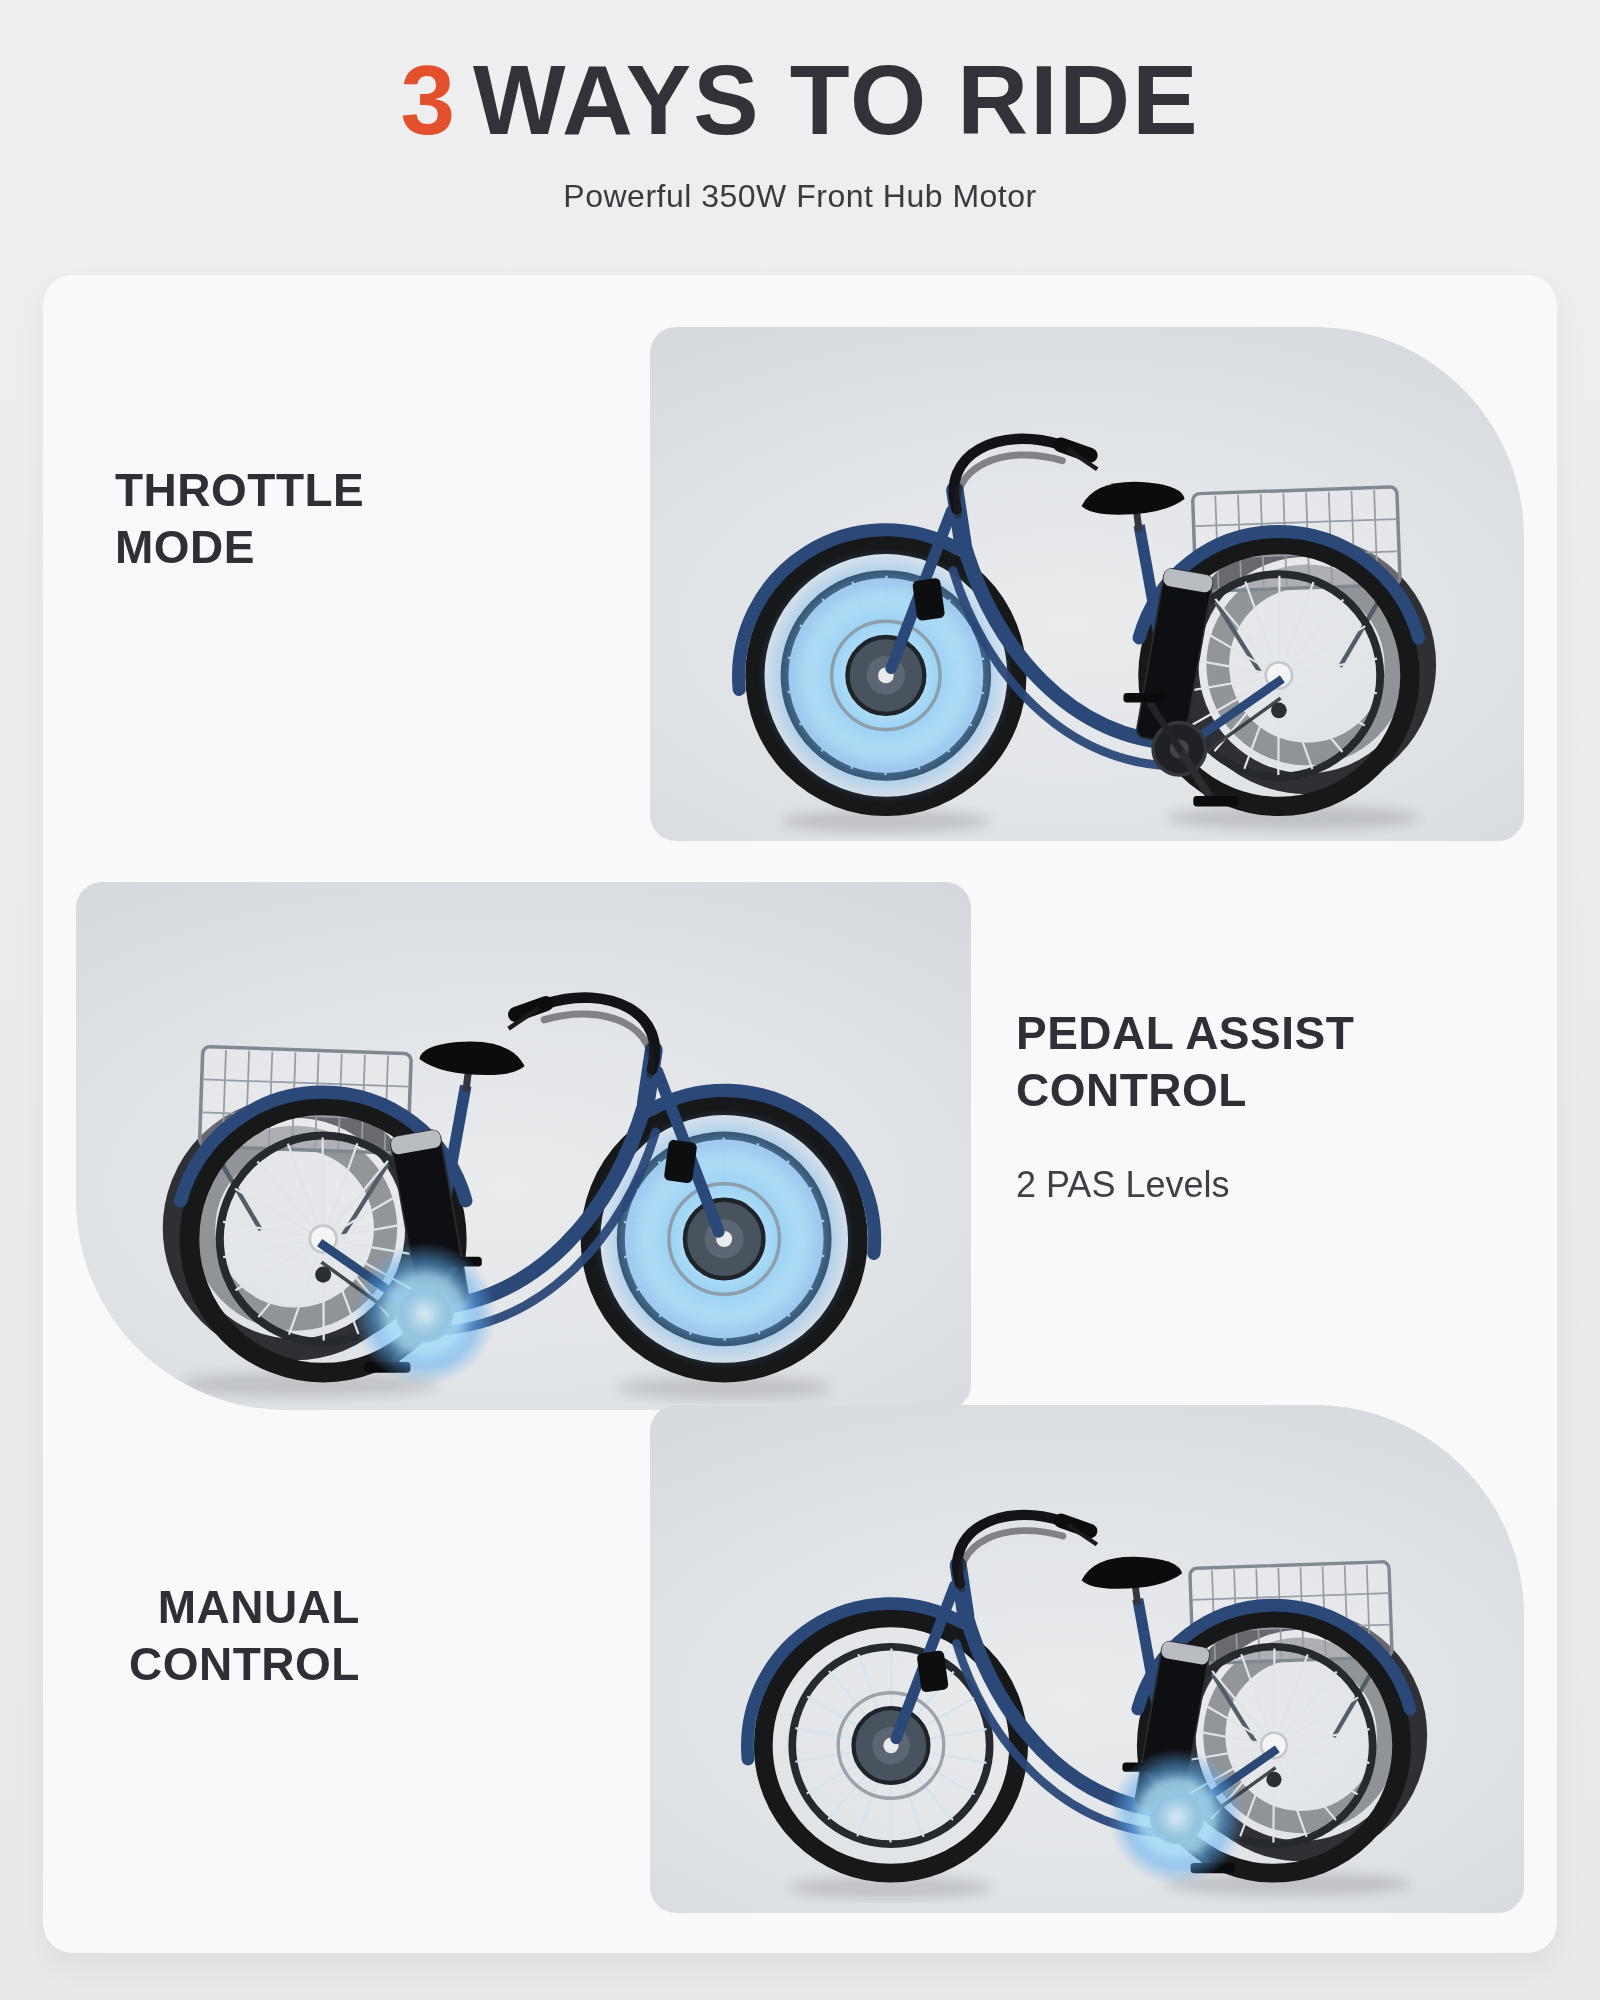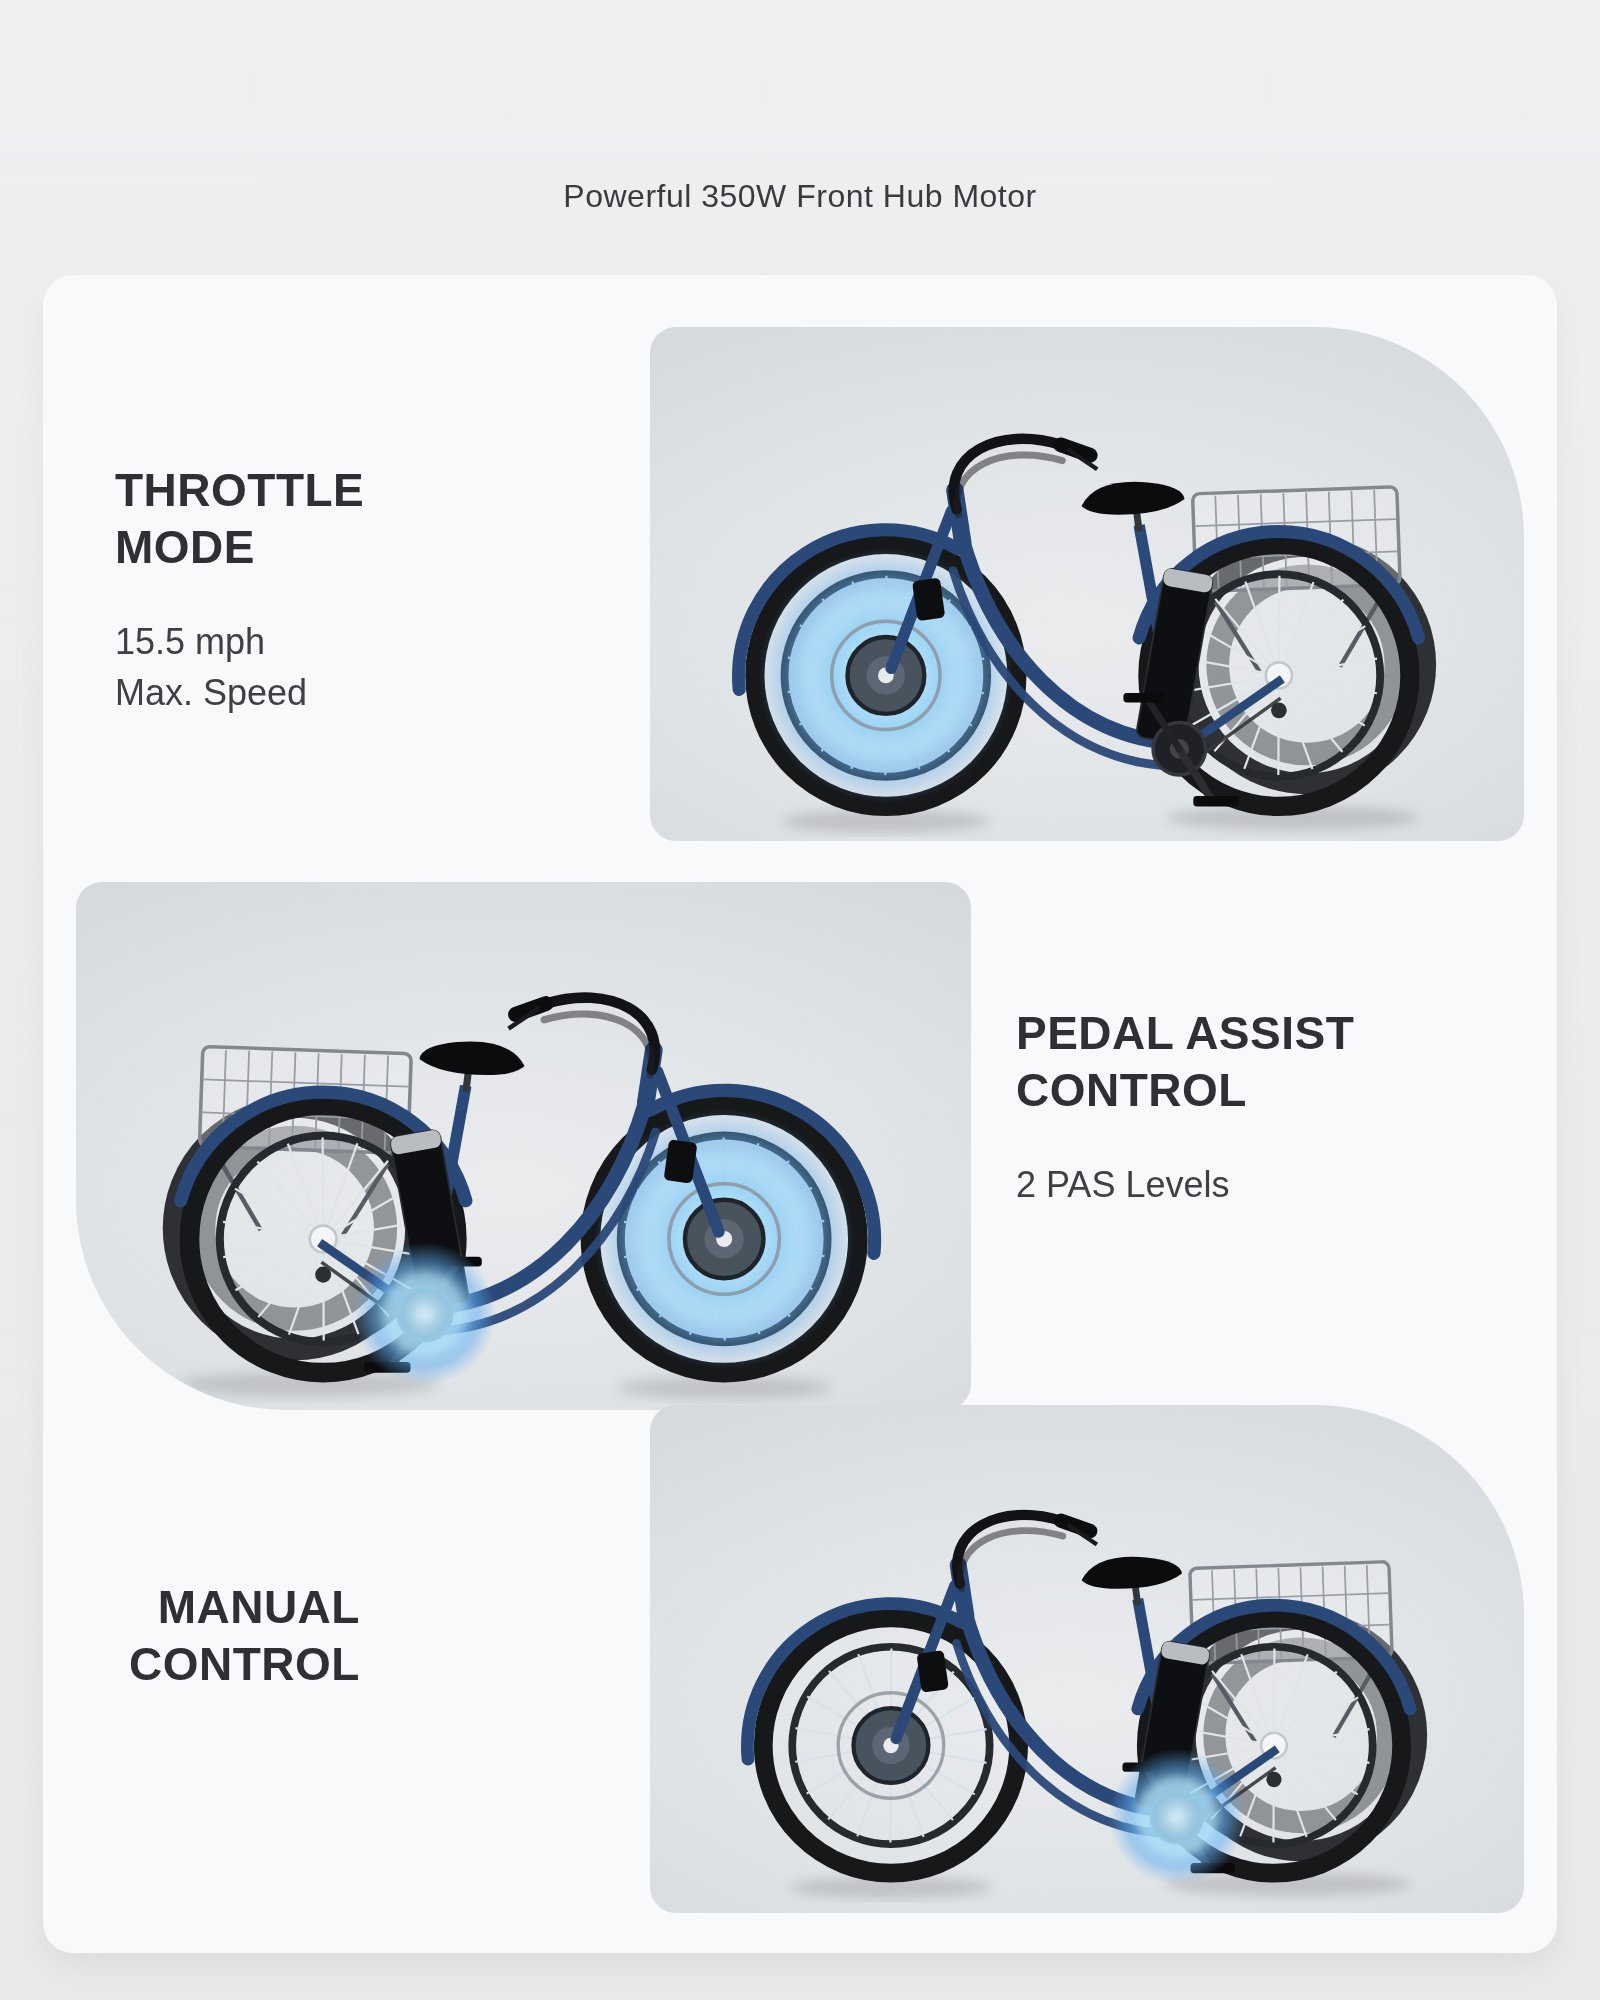--- a/index.html
+++ b/index.html
@@ -44,28 +44,28 @@
   }
   #text-0{left:72px;top:187px;}
   #text-1{left:973px;top:730px;}
   #text-2{left:86px;top:1304px;text-align:right;}
 </style>
 </head>
 <body>
 
 <div id="page">
 
+  <h1 class="title"><span class="num" style="color: rgb(226, 81, 43);">3</span><span>WAYS TO RIDE</span></h1>
 
   <p class="subtitle">Powerful 350W Front Hub Motor</p>
 
   <div class="card">
 
     <div class="tblock" id="text-0">
       <h2><span>THROTTLE</span><br><span>MODE</span></h2>
-      <p><span>15.5 mph</span><br><span>Max. Speed</span></p>
     </div>
 
     <div class="panel" id="panel-0">
         <svg viewBox="0 0 900 545" xmlns="http://www.w3.org/2000/svg">
           <defs>
             <radialGradient id="t0g">
               <stop offset="0%" stop-color="#dff4fe" stop-opacity="0.95"></stop>
               <stop offset="40%" stop-color="#93d2f7" stop-opacity="0.85"></stop>
               <stop offset="75%" stop-color="#5AABEF" stop-opacity="0.5"></stop>
               <stop offset="100%" stop-color="#5AABEF" stop-opacity="0"></stop>

